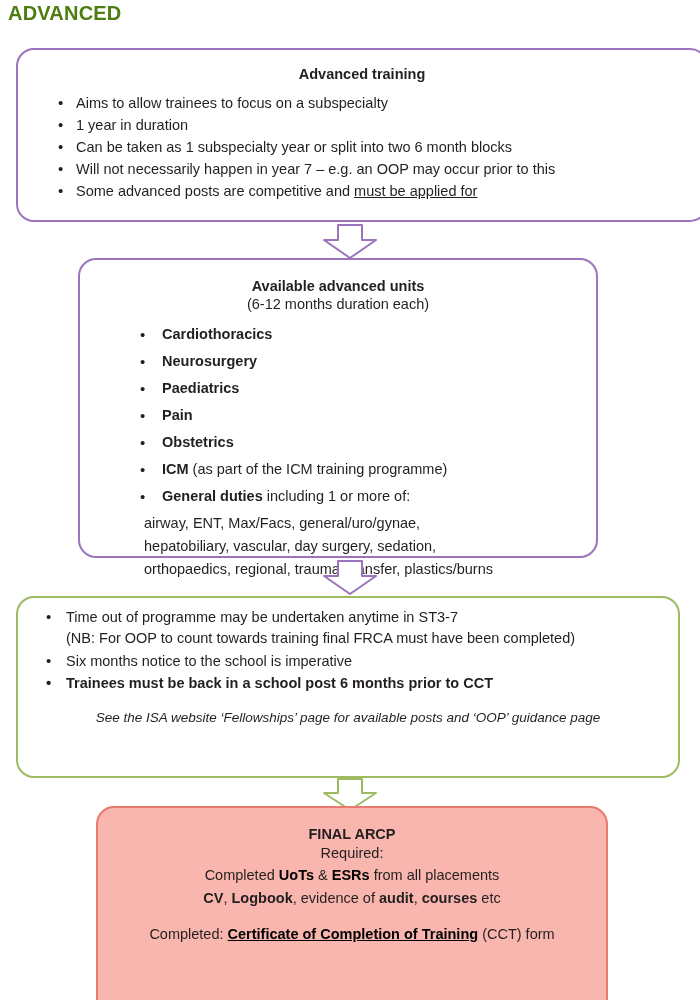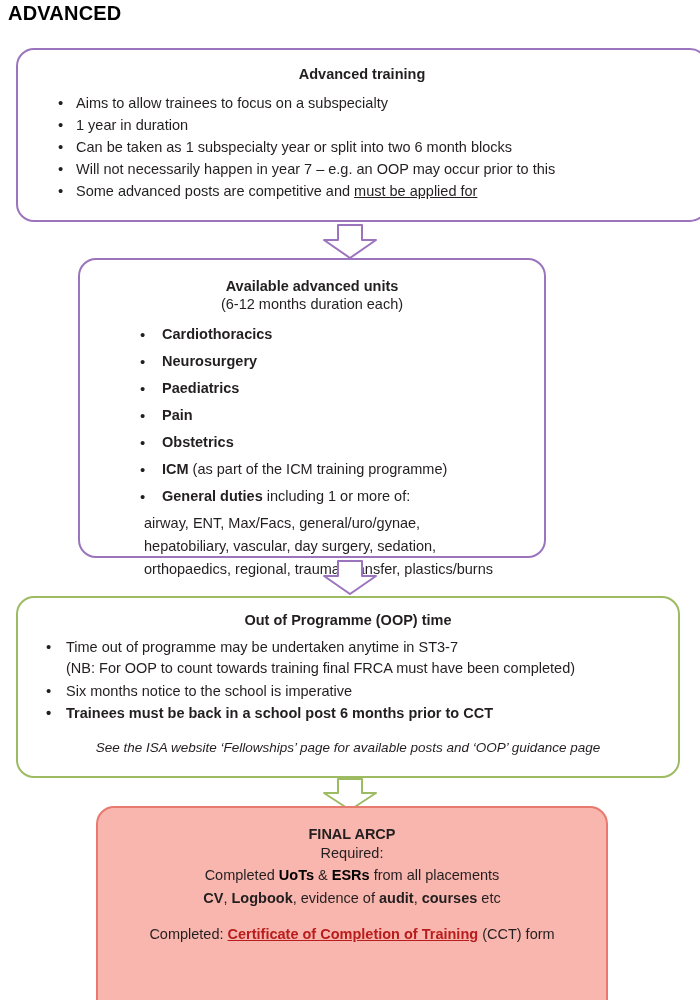--- a/index.html
+++ b/index.html
@@ -15,21 +15,21 @@
     position: relative;
     overflow: hidden;
   }
 
   .page-title {
     position: absolute;
     left: 8px;
     top: 2px;
     font-size: 20px;
     font-weight: bold;
-    color: #000000;
+    color: #4d7c0f;
     letter-spacing: 0.2px;
   }
 
   .box {
     position: absolute;
     box-sizing: border-box;
     border-radius: 18px;
     background: #ffffff;
   }
 
@@ -104,21 +104,21 @@
   }
   #box-advanced-training .box-title { margin-top: 16px; }
   #box-advanced-training ul.bullets { margin-top: 10px; }
   #box-advanced-training ul.bullets li { padding-left: 58px; }
   #box-advanced-training ul.bullets li:before { left: 40px; }
 
   
   #box-available-units {
     left: 78px;
     top: 258px;
-    width: 468px;
+    width: 520px;
     height: 300px;
   }
   #box-available-units .box-title { margin-top: 18px; }
   #box-available-units .box-subtitle { margin-top: 2px; }
   #box-available-units ul.bullets { margin-top: 12px; }
   #box-available-units ul.bullets li { padding-left: 82px; margin-bottom: 6px; }
   #box-available-units ul.bullets li:before { left: 60px; }
   #box-available-units .sub-line-indent { padding-left: 64px; margin-bottom: 1px; }
 
   
@@ -150,21 +150,21 @@
   }
   #box-final-arcp .box-title { margin-top: 18px; }
   #box-final-arcp .center-line {
     text-align: center;
     font-size: 14.5px;
     line-height: 1.55;
   }
   #box-final-arcp .spacer { height: 14px; }
 
   .accent-purple { color: #000000; font-weight: bold; }
-  .accent-link { color: #b91c1c; font-weight: bold; text-decoration: underline; }
+  .accent-link { color: #000000; font-weight: bold; text-decoration: underline; }
 </style>
 </head>
 <body>
 
 <div class="page-title">ADVANCED</div>
 
 <div class="box box-purple" id="box-advanced-training">
   <div class="box-title">Advanced training</div>
   <ul class="bullets">
     <li>Aims to allow trainees to focus on a subspecialty</li>
@@ -194,21 +194,20 @@
   <div class="sub-line-indent">airway, ENT, Max/Facs, general/uro/gynae,</div>
   <div class="sub-line-indent">hepatobiliary, vascular, day surgery, sedation,</div>
   <div class="sub-line-indent">orthopaedics, regional, trauma, transfer, plastics/burns</div>
 </div>
 
 <svg class="arrow" style="left:318px; top:560px;" width="64" height="36" viewBox="0 0 64 36">
   <polygon points="20,1 44,1 44,16 58,16 32,34 6,16 20,16" fill="#ffffff" stroke="#9b74bd" stroke-width="2" stroke-linejoin="round"></polygon>
 </svg>
 
 <div class="box box-green" id="box-oop">
-  <div class="box-title">Out of Programme (OOP) time</div>
   <ul class="bullets">
     <li>Time out of programme may be undertaken anytime in ST3-7</li>
   </ul>
   <div class="sub-line">(NB: For OOP to count towards training final FRCA must have been completed)</div>
   <ul class="bullets" style="margin-top:0;">
     <li>Six months notice to the school is imperative</li>
     <li class="bold">Trainees must be back in a school post 6 months prior to CCT</li>
   </ul>
   <div class="footnote">See the ISA website ‘Fellowships’ page for available posts and ‘OOP’ guidance page</div>
 </div>

